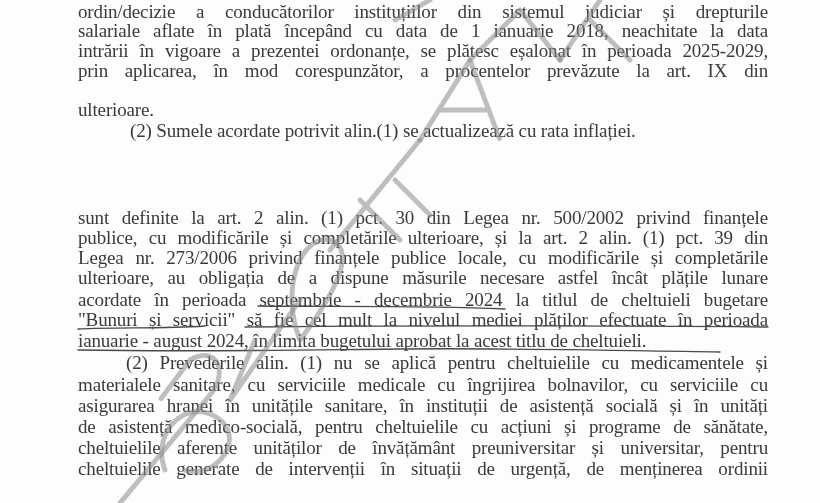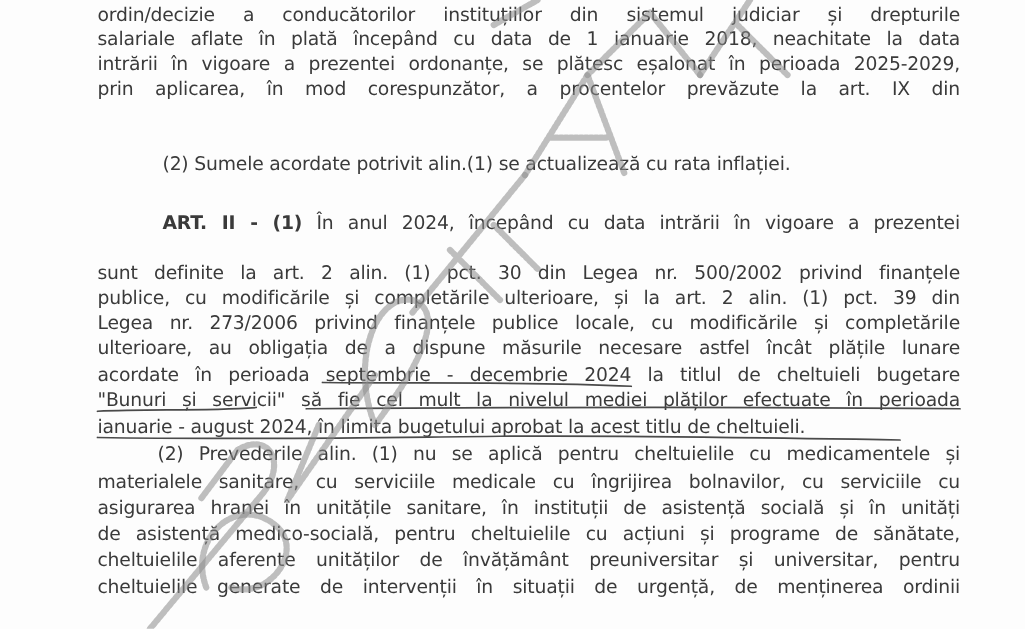--- a/index.html
+++ b/index.html
@@ -8,54 +8,55 @@
     background: #fdfdfd;
     position: relative;
     font-family: "DejaVu Sans", sans-serif;
     color: #3a3a3a;
   }
   .page { position: absolute; left: 0; top: 0; width: 820px; height: 503px; }
   .line {
     position: absolute;
     left: 78px;
     width: 690px;
-    font-size: 15px;
+    font-size: 19px;
     line-height: 20px;
     height: 20px;
     white-space: nowrap;
     text-align: justify;
     text-align-last: justify;
     letter-spacing: -0.15px;
+    font-family: Liberation Serif, serif;
   }
   .line.last { text-align-last: left; }
   .line.indent { left: 130px; width: 638px; }
   .line.indent2 { left: 126px; width: 642px; }
   .bold { font-weight: bold; }
   .stamp {
     position: absolute; left: 0; top: 0; width: 820px; height: 503px;
     pointer-events: none;
   }
   .uline { position: absolute; left:0; top:0; width:820px; height:503px; pointer-events:none; }
 </style>
 </head>
 <body>
 
 <div class="page">
 
   <div class="line" style="top:2px">ordin/decizie a conducătorilor instituțiilor din sistemul judiciar și drepturile</div>
   <div class="line" style="top:21px">salariale aflate în plată începând cu data de 1 ianuarie 2018, neachitate la data</div>
   <div class="line" style="top:41px">intrării în vigoare a prezentei ordonanțe, se plătesc eșalonat în perioada 2025-2029,</div>
   <div class="line" style="top:61px">prin aplicarea, în mod corespunzător, a procentelor prevăzute la art. IX din</div>
+  <div class="line last" style="top:100px">ulterioare.</div>
 
   <div class="line indent last" style="top:121px">
     <span>(2)</span>
     <span>Sumele acordate potrivit alin.(1) se actualizează cu rata inflației.</span>
   </div>
 
-  <div class="line indent" style="top:168px; left:130px; width:638px;"><span class="bold">ART. II</span><span class="bold"> - </span><span class="bold">(1)</span> <span>În anul 2024, începând cu data intrării în vigoare a prezentei</span></div>
 
   <div class="line" style="top:208px">sunt definite la art. 2 alin. (1) pct. 30 din Legea nr. 500/2002 privind finanțele</div>
   <div class="line" style="top:228px">publice, cu modificările și completările ulterioare, și la art. 2 alin. (1) pct. 39 din</div>
   <div class="line" style="top:248px">Legea nr. 273/2006 privind finanțele publice locale, cu modificările și completările</div>
   <div class="line" style="top:268px">ulterioare, au obligația de a dispune măsurile necesare astfel încât plățile lunare</div>
 
   <div class="line" style="top:290px"><span>acordate în perioada </span><span>septembrie - decembrie 2024</span><span> la titlul de cheltuieli bugetare</span></div>
   <div class="line" style="top:310px">"Bunuri și servicii" să fie cel mult la nivelul mediei plăților efectuate în perioada</div>
   <div class="line last" style="top:331px">ianuarie - august 2024, în limita bugetului aprobat la acest titlu de cheltuieli.</div>
 

